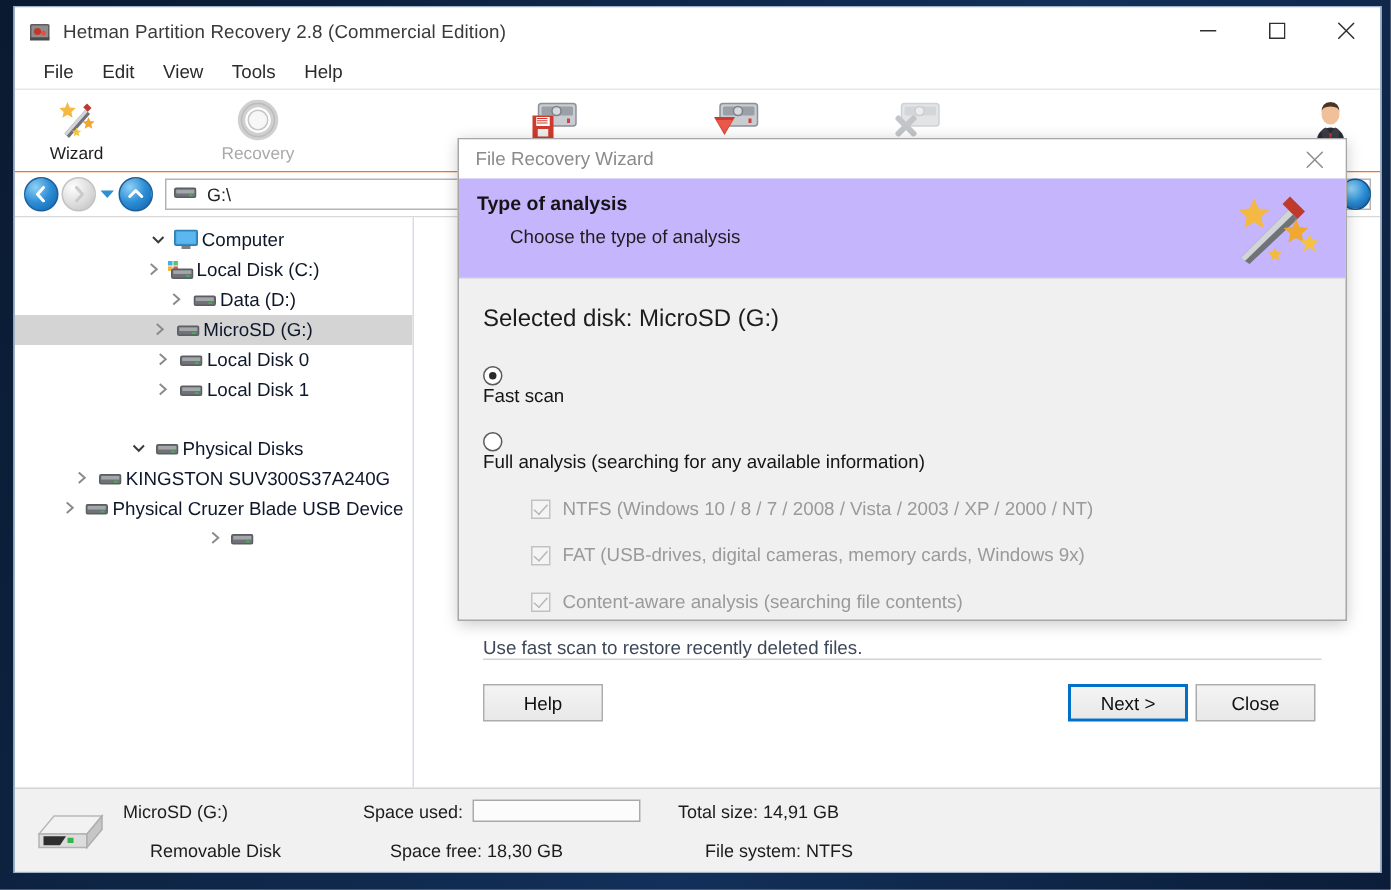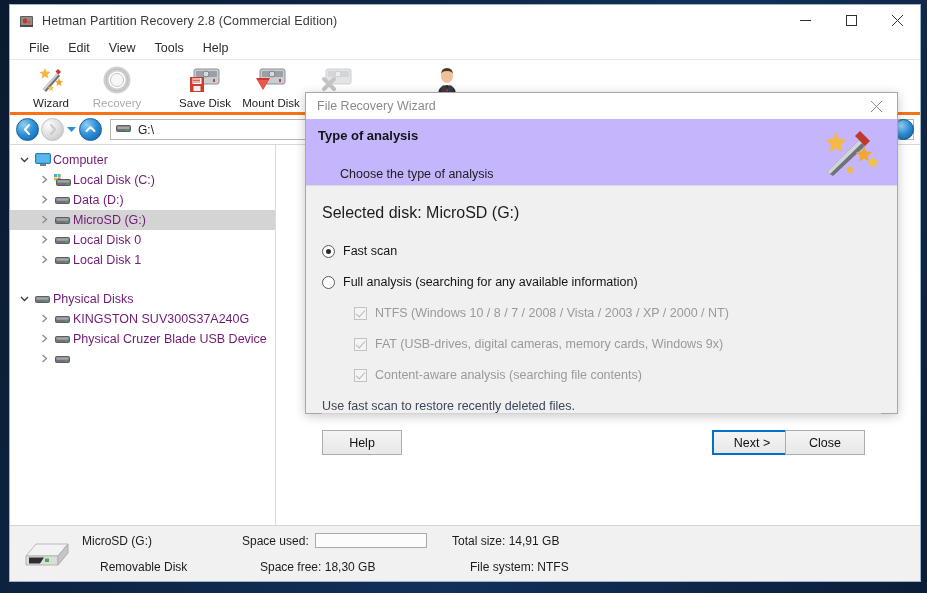--- a/index.html
+++ b/index.html
@@ -62,24 +62,25 @@
   }
   .menu-item {
     font-size: 12.5px; color: #2b2b2b;
     padding: 3px 9px; margin-right: 1px;
   }
 
   
   #toolbar {
     height: 55px; min-height: 55px;
     background: #ffffff;
-    border-bottom: 3px solid #f97316;
+    border-bottom: 1px solid #f97316;
     display: flex; align-items: flex-start;
     padding-left: 8px; padding-top: 2px;
     position: relative;
+    justify-content: space-between;
   }
   .tool-btn {
     width: 66px; height: 52px;
     display: flex; flex-direction: column;
     align-items: center; justify-content: flex-start;
     padding-top: 2px;
   }
   .tool-btn .ico { height: 31px; display: flex; align-items: center; justify-content: center; }
   .tool-lbl {
     font-size: 11.5px; color: #1d1d1d; margin-top: 2px; white-space: nowrap;
@@ -128,22 +129,23 @@
     width: 266px; min-width: 266px;
     background: #fff;
     border-right: 1px solid #d6dde5;
     padding-top: 5px;
     overflow: hidden;
   }
   #content-pane { flex: 1; background: #ffffff; }
 
   .tree-row {
     height: 20px; display: flex; align-items: center;
-    font-size: 12.5px; color: #701a75;
+    font-size: 12.5px; color: #0f172a;
     padding-right: 4px;
+    justify-content: center;
   }
   .tree-row.selected { background: #d4d4d4; }
   .tw-chev {
     width: 16px; text-align: center; font-size: 9px; color: #7a7a7a; flex: none;
   }
   .tw-chev.open { color: #3a3a3a; }
   .tree-ico { width: 21px; flex: none; display: flex; align-items: center; justify-content: center; }
   .tree-lbl { white-space: nowrap; }
   .tree-gap { height: 19px; }
   .lvl1 { padding-left: 6px; }
@@ -194,27 +196,27 @@
     position: absolute; right: 0; top: 0; width: 42px; height: 26px;
     display: flex; align-items: center; justify-content: center;
     color: #8d8d8d;
   }
   #dlg-header {
     height: 67px; min-height: 67px; background: #c4b5fd;
     border-bottom: 1px solid #dcdcdc;
     position: relative; padding: 9px 0 0 12px;
   }
   #dlg-head-title { font-size: 13px; font-weight: bold; color: #141414; }
-  #dlg-head-sub { font-size: 12.5px; color: #1e1e1e; margin-top: 24px; margin-left: 22px; }
+  #dlg-head-sub { font-size: 12.5px; color: #1e1e1e; margin-top: 8px; margin-left: 22px; }
   #dlg-wand { position: absolute; right: 16px; top: 11px; }
 
   #dlg-body { flex: 1; padding: 18px 16px 0 16px; position: relative; }
   #sel-disk { font-size: 16px; color: #1c1c1c; margin-bottom: 22px; }
 
-  .radio-row { display: flex; align-items: flex-end; margin-bottom: 17px; }
+  .radio-row { display: flex; align-items: flex-start; margin-bottom: 17px; flex-direction: column; }
   .radio {
     width: 13px; height: 13px; border-radius: 50%;
     border: 1px solid #5a5a5a; background: #fff;
     margin-right: 8px; position: relative; flex: none;
   }
   .radio.checked::after {
     content: ""; position: absolute; left: 3px; top: 3px;
     width: 5px; height: 5px; border-radius: 50%; background: #2b2b2b;
   }
   .radio-lbl { font-size: 12.5px; color: #141414; }
@@ -245,21 +247,21 @@
     height: 25px; min-width: 80px;
     background: linear-gradient(#f4f4f4,#e8e8e8);
     border: 1px solid #acacac;
     font-size: 12.5px; color: #101010;
     display: flex; align-items: center; justify-content: center;
     padding: 0 12px;
   }
   .dlg-btn.focused { border: 2px solid #0070c9; }
   #btn-help { margin-right: auto; }
   #btn-next { position: absolute; left: 390px; }
-  #btn-close { position: absolute; right: 16px; }
+  #btn-close { position: absolute; right: 4px; }
 
   
   #nav-right-circle {
     position: absolute; right: 6px; top: 4px;
     width: 21px; height: 21px; border-radius: 50%;
     background: radial-gradient(circle at 35% 30%, #9bd6f7 0%, #2f8fd6 50%, #0d4f92 100%);
     border: 1px solid #12538f;
   }
 </style>
 </head>

